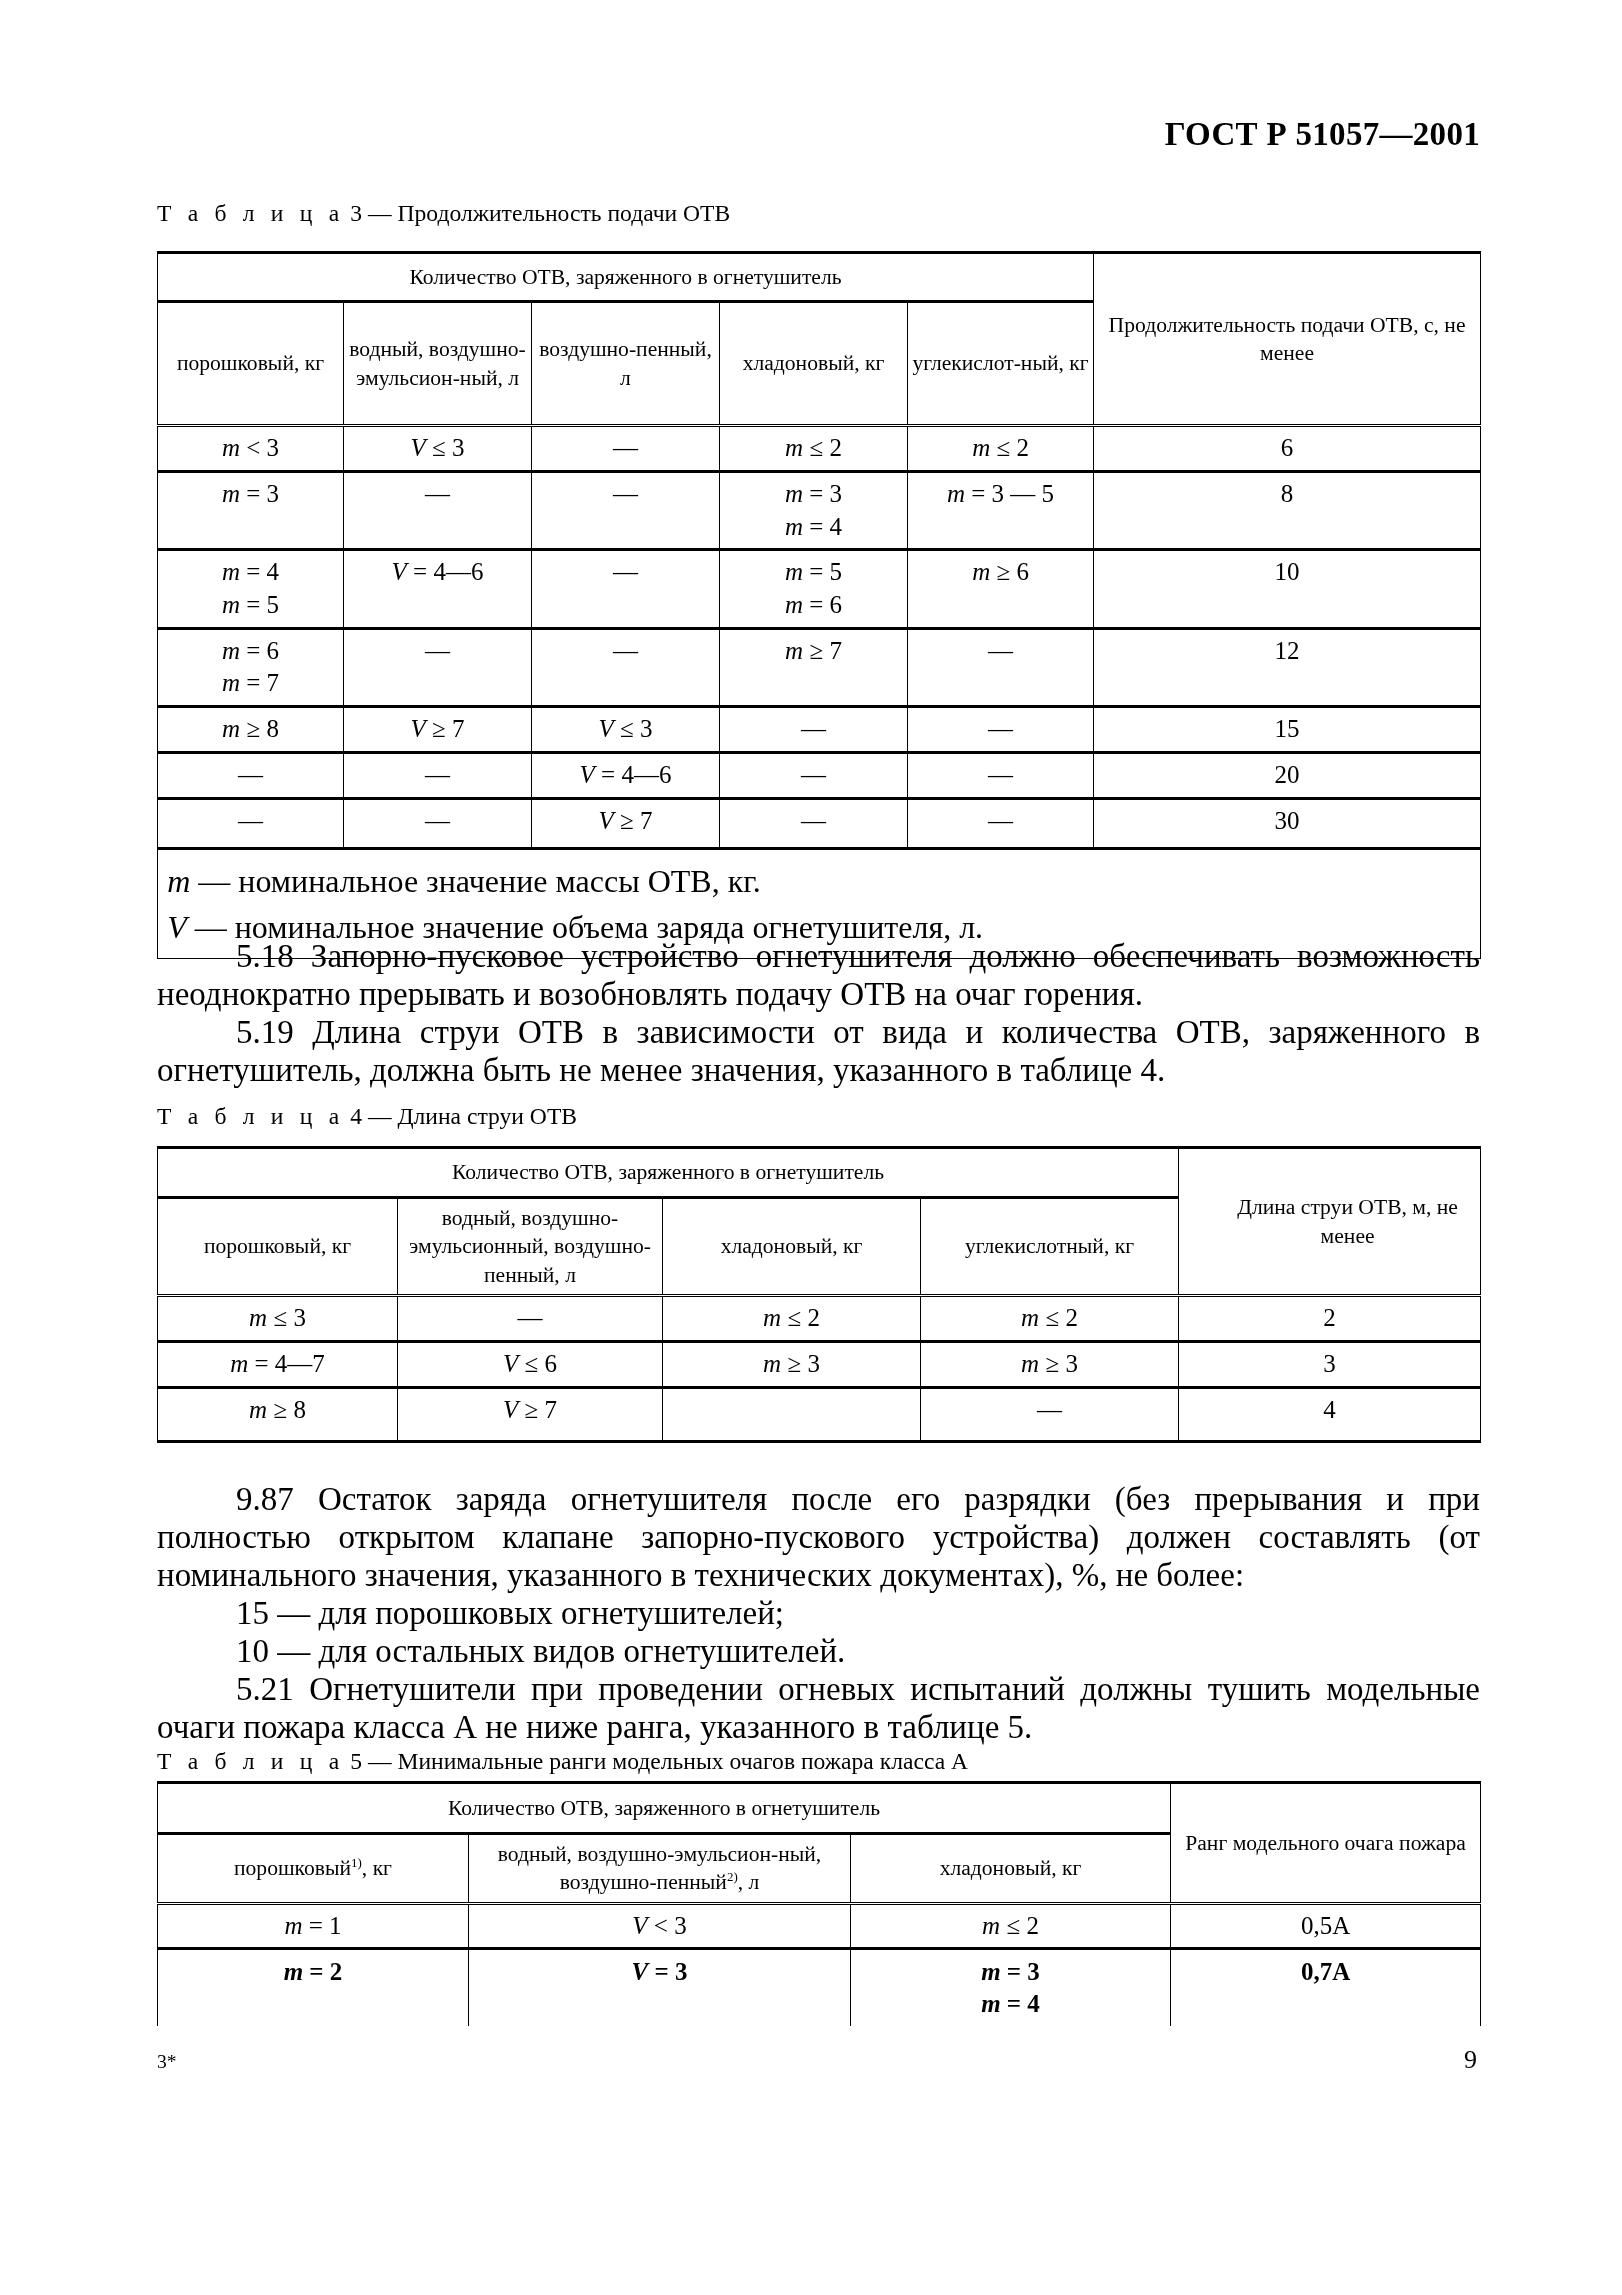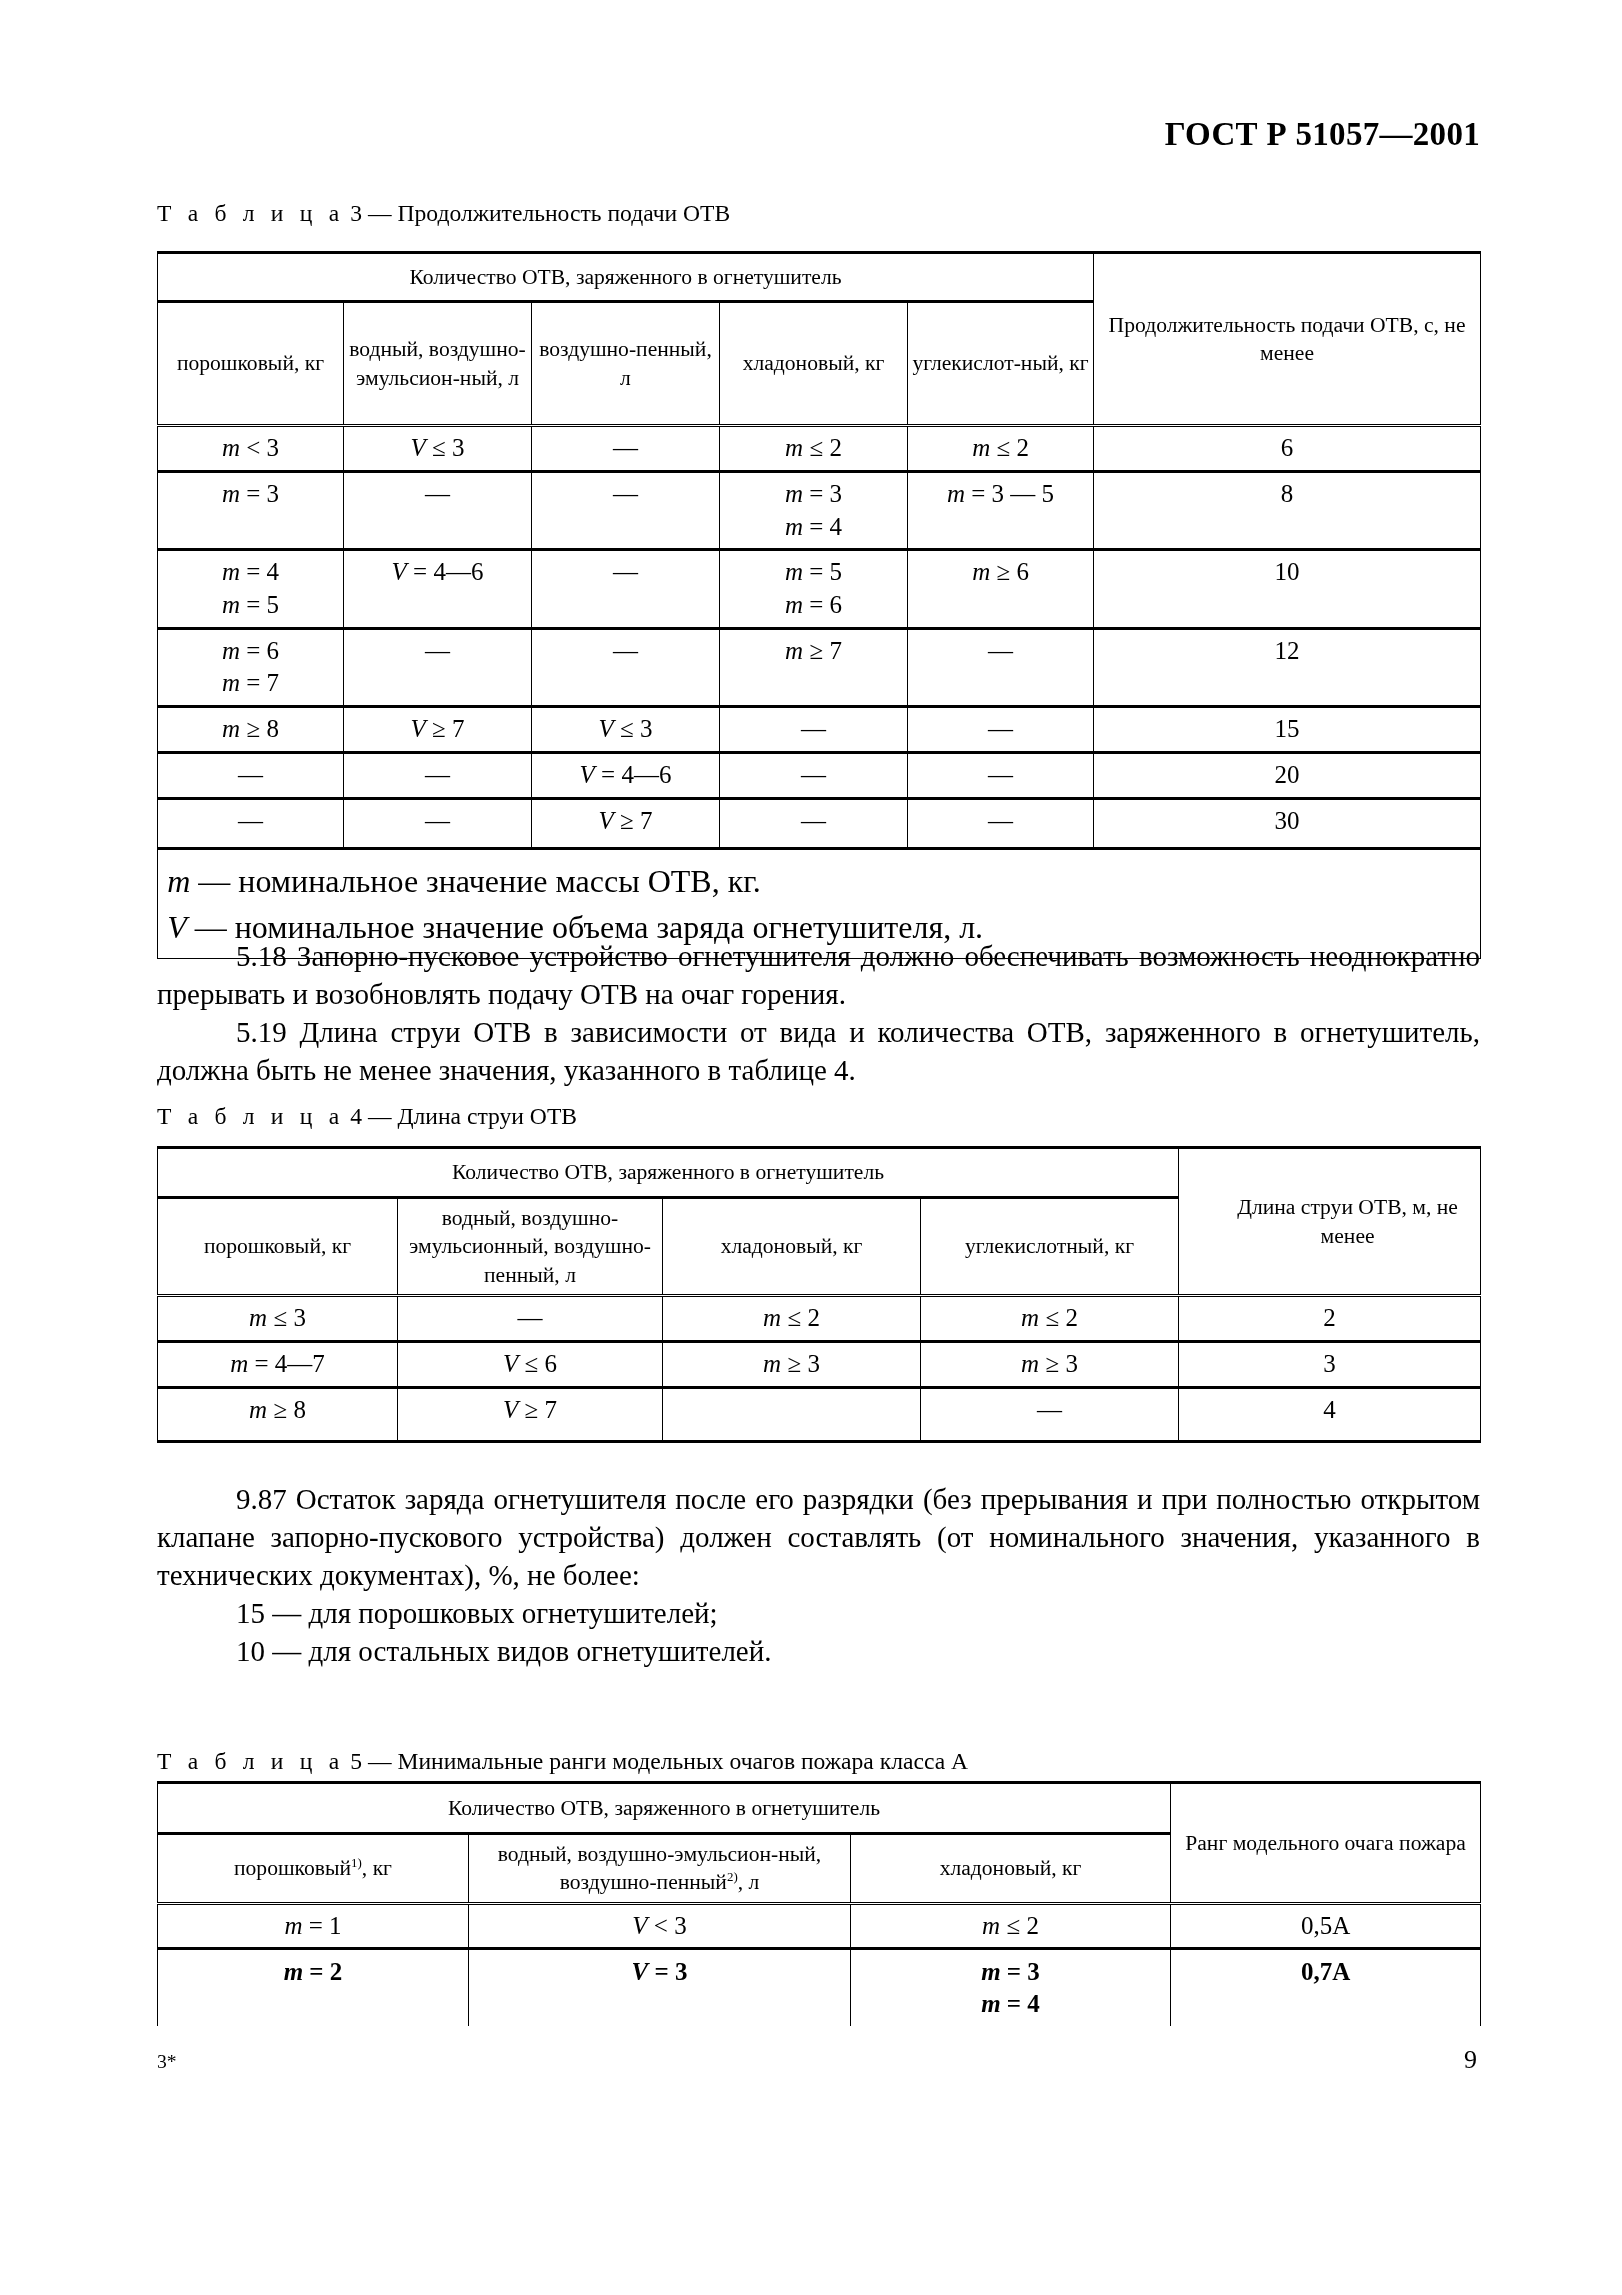--- a/index.html
+++ b/index.html
@@ -14,21 +14,21 @@
   table.t td { border:1.3px solid #000; text-align:center; vertical-align:top; padding:5.2px 3.9px; }
   table.t td.mid { vertical-align:middle; }
   table.t tr.hdr-top td { border-top:3.9px solid #000; }
   table.t tr.hdr1 td.span { border-bottom:3.9px solid #000; }
   table.t tr.hdr2 td { border-bottom:3.9px double #000; }
   table.t tr.bold-sep td { border-top:3.9px solid #000; }
   table.t tr.last td { border-bottom:3.9px solid #000; }
   table.t td.note { text-align:left; padding:7.9px 9.2px; line-height:1.45; border-top:3.9px solid #000; border-bottom:1.3px solid #000; }
   .val { font-size:25px; }
   i { font-style:italic; }
-  .para { position:absolute; left:157px; width:1323px; font-size:29px; line-height:38px; text-align:justify; }
+  .para { position:absolute; left:157px; width:1323px; font-size:33px; line-height:38px; text-align:justify; }
   .para p { margin:0; text-indent:79px; }
   .footer-left { left:157px; top:2051px; font-size:19.6px; }
   .footer-right { right:145px; top:2045px; font-size:26px; }
   sup { font-size:0.6em; }
 </style>
 </head>
 <body>
 
 <div class="abs doc-header">ГОСТ Р 51057—2001</div>
 
@@ -171,20 +171,21 @@
     <td class="val">—</td>
     <td class="val">4</td>
   </tr>
 </tbody>
   </table>
 
 <div class="para" style="top:1480px;">
   <p>9.87 Остаток заряда огнетушителя после его разрядки (без прерывания и при полностью открытом клапане запорно-пускового устройства) должен составлять (от номинального значения, указанного в технических документах), %, не более:</p>
   <p>15 — для порошковых огнетушителей;</p>
   <p>10 — для остальных видов огнетушителей.</p>
+  <p>5.21 Огнетушители при проведении огневых испытаний должны тушить модельные очаги пожара класса А не ниже ранга, указанного в таблице 5.</p>
 </div>
 
 <div class="abs caption" style="top:1741px;margin-top:7px;">
   <span class="spaced">Т а б л и ц а</span><span> 5 — Минимальные ранги модельных очагов пожара класса А</span>
 </div>
 
 <table class="t" style="left:157px; top:1781px; width:1323px;">
   <colgroup>
     <col style="width:311px">
       <col style="width:382px">

